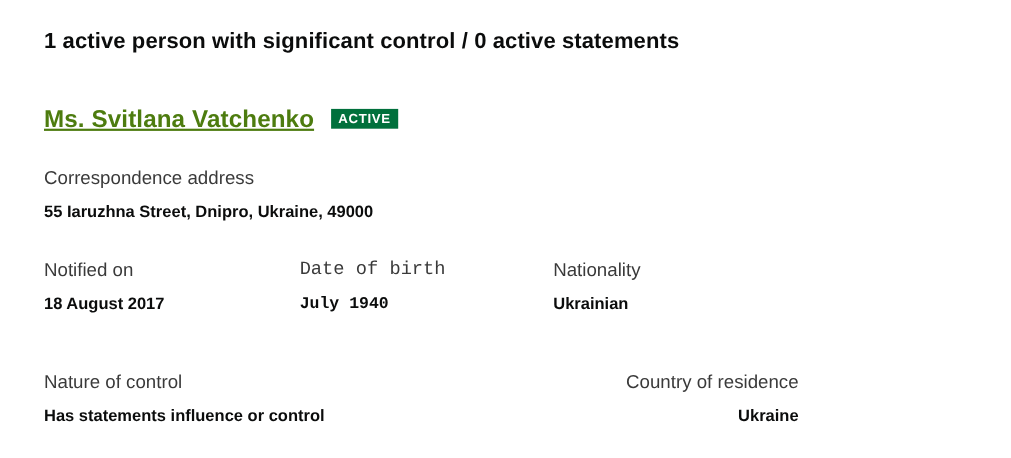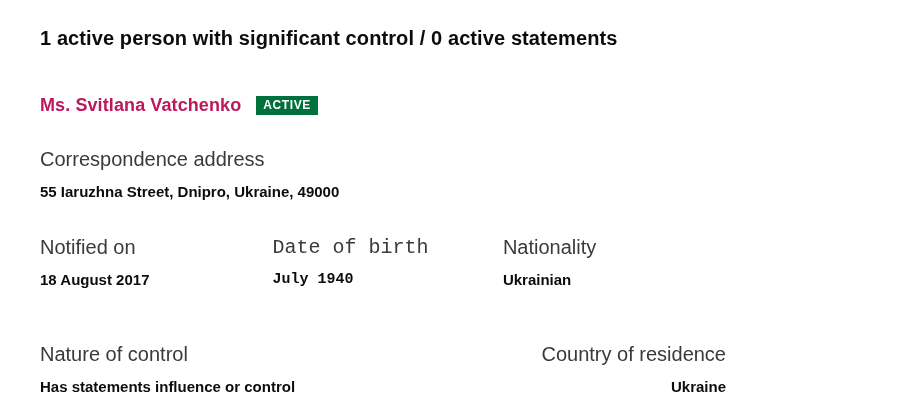--- a/index.html
+++ b/index.html
@@ -28,38 +28,39 @@
     letter-spacing: 0.1px;
     margin: 0;
     padding-top: 27px;
   }
   .psc-name-row {
     display: flex;
     align-items: center;
     margin-top: 45px;
   }
   .psc-name {
-    font-size: 18px;
+    font-size: 22px;
     font-weight: bold;
-    color: #be185d;
+    color: #4d7c0f;
     letter-spacing: 0.1px;
+    text-decoration: underline;
   }
   .status-badge {
     display: inline-block;
     margin-left: 15px;
     background: #00703c;
     color: #ffffff;
     font-size: 12px;
     font-weight: bold;
     letter-spacing: 0.6px;
     padding: 3px 7px 2px 7px;
     line-height: 1.1;
   }
   .field-label {
-    font-size: 20px;
+    font-size: 17px;
     font-weight: normal;
     color: #3a3a3a;
     line-height: 1.35;
   }
   .field-value {
     font-size: 15px;
     font-weight: bold;
     color: #0b0c0c;
     line-height: 1.35;
   }

